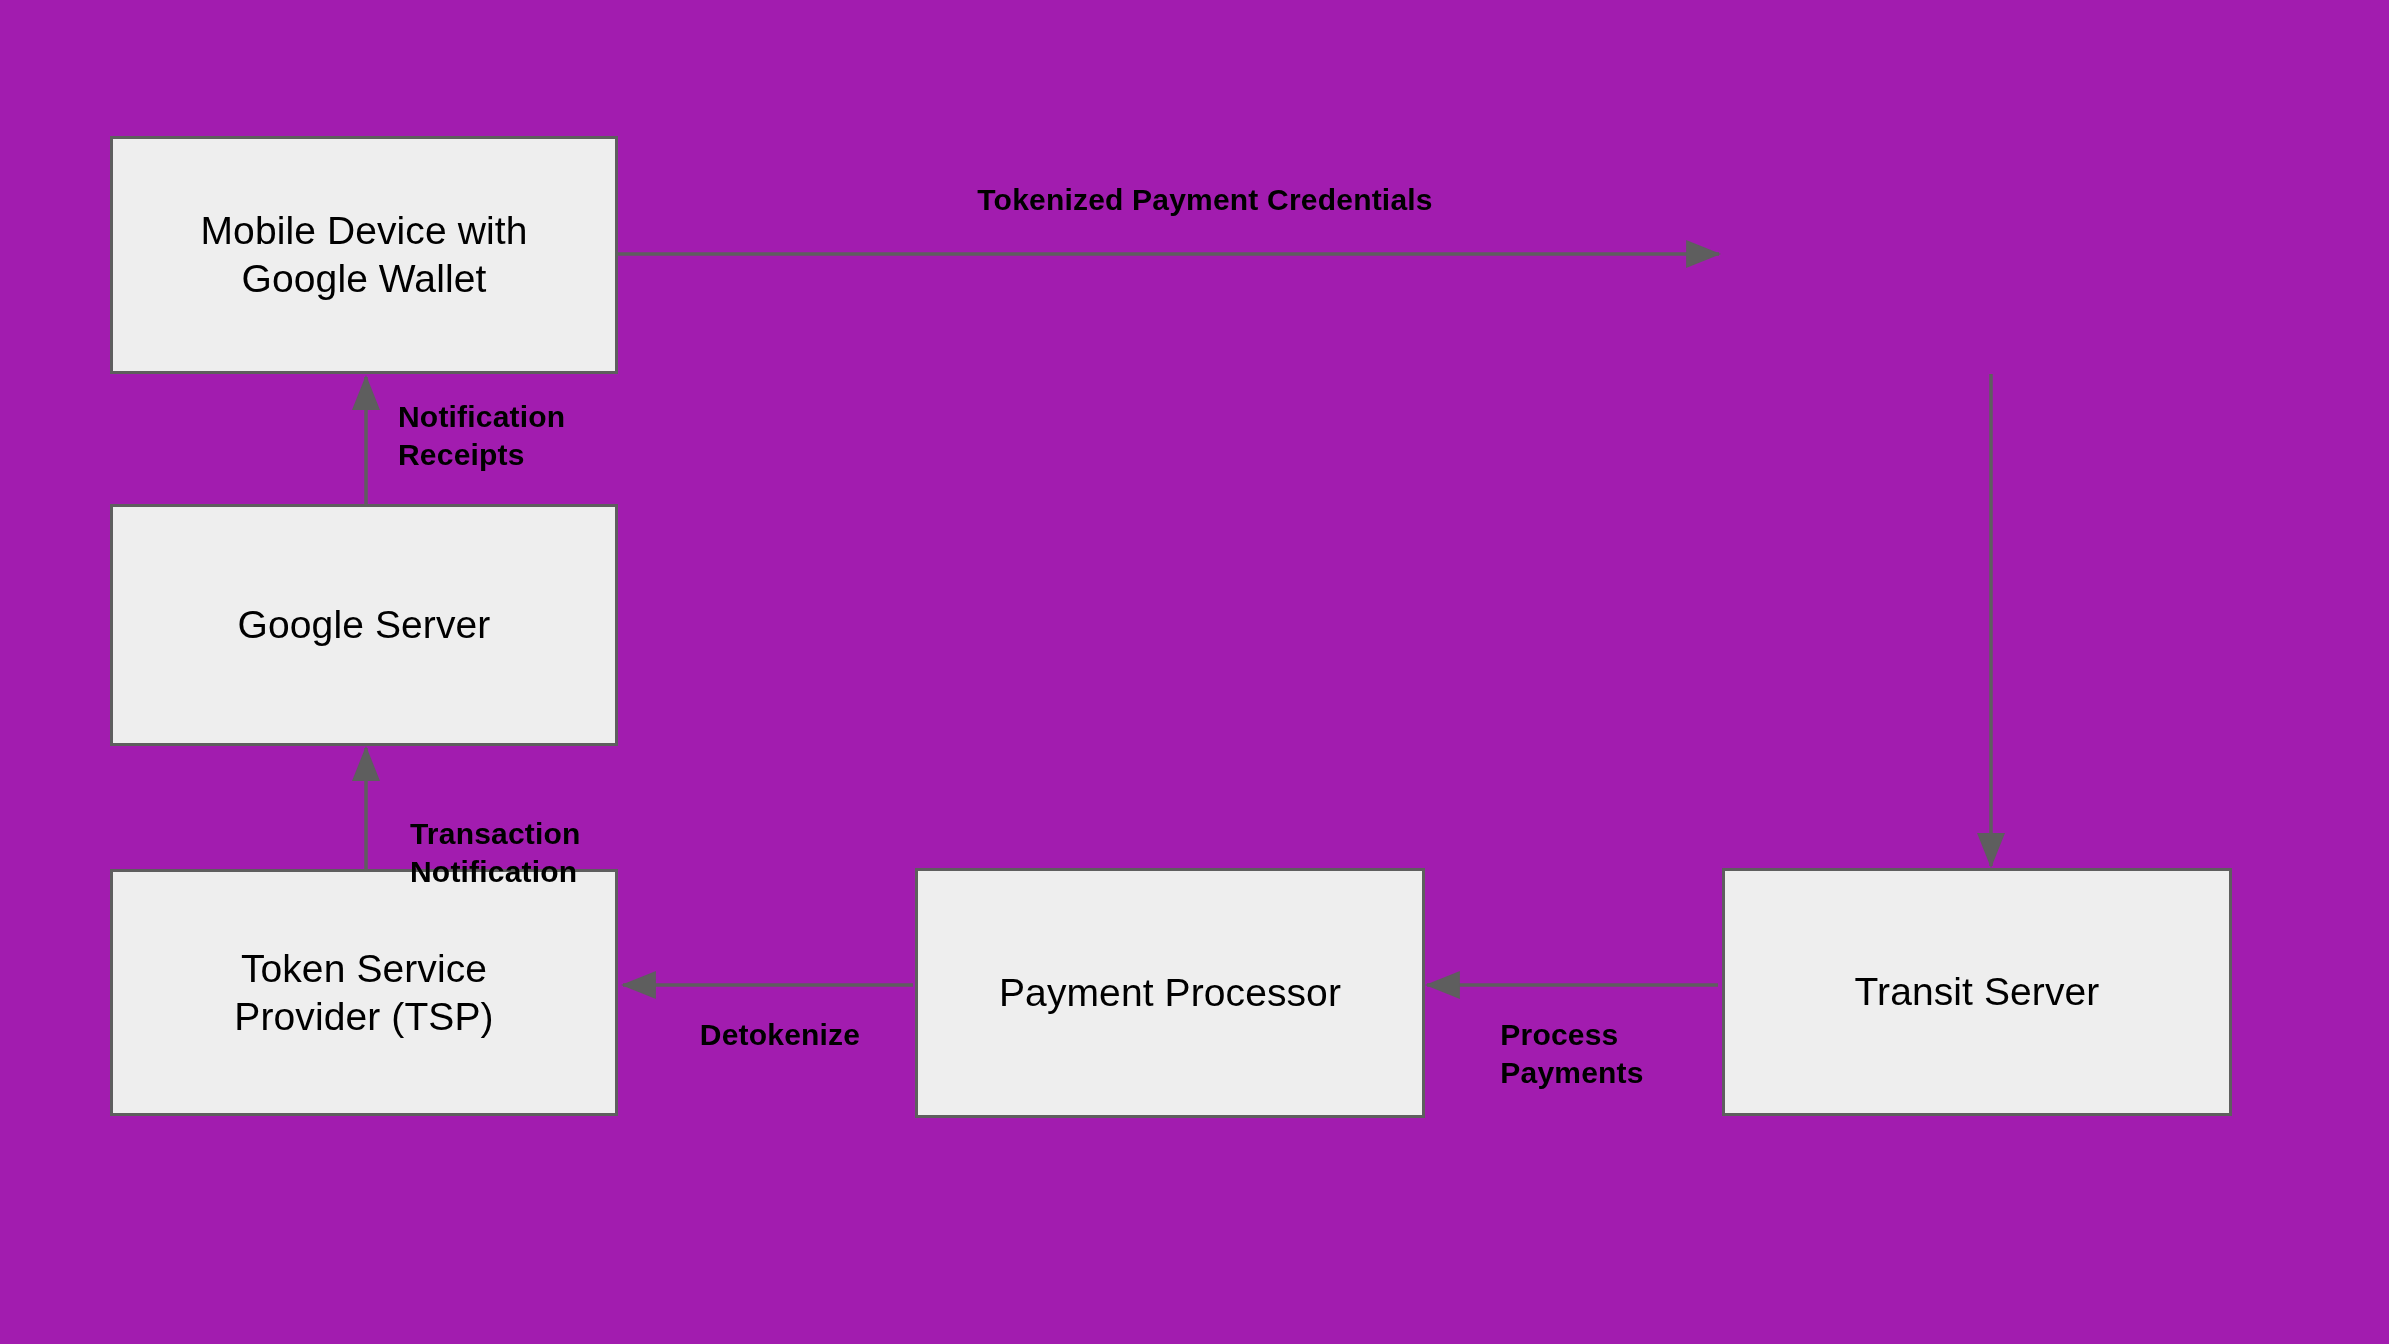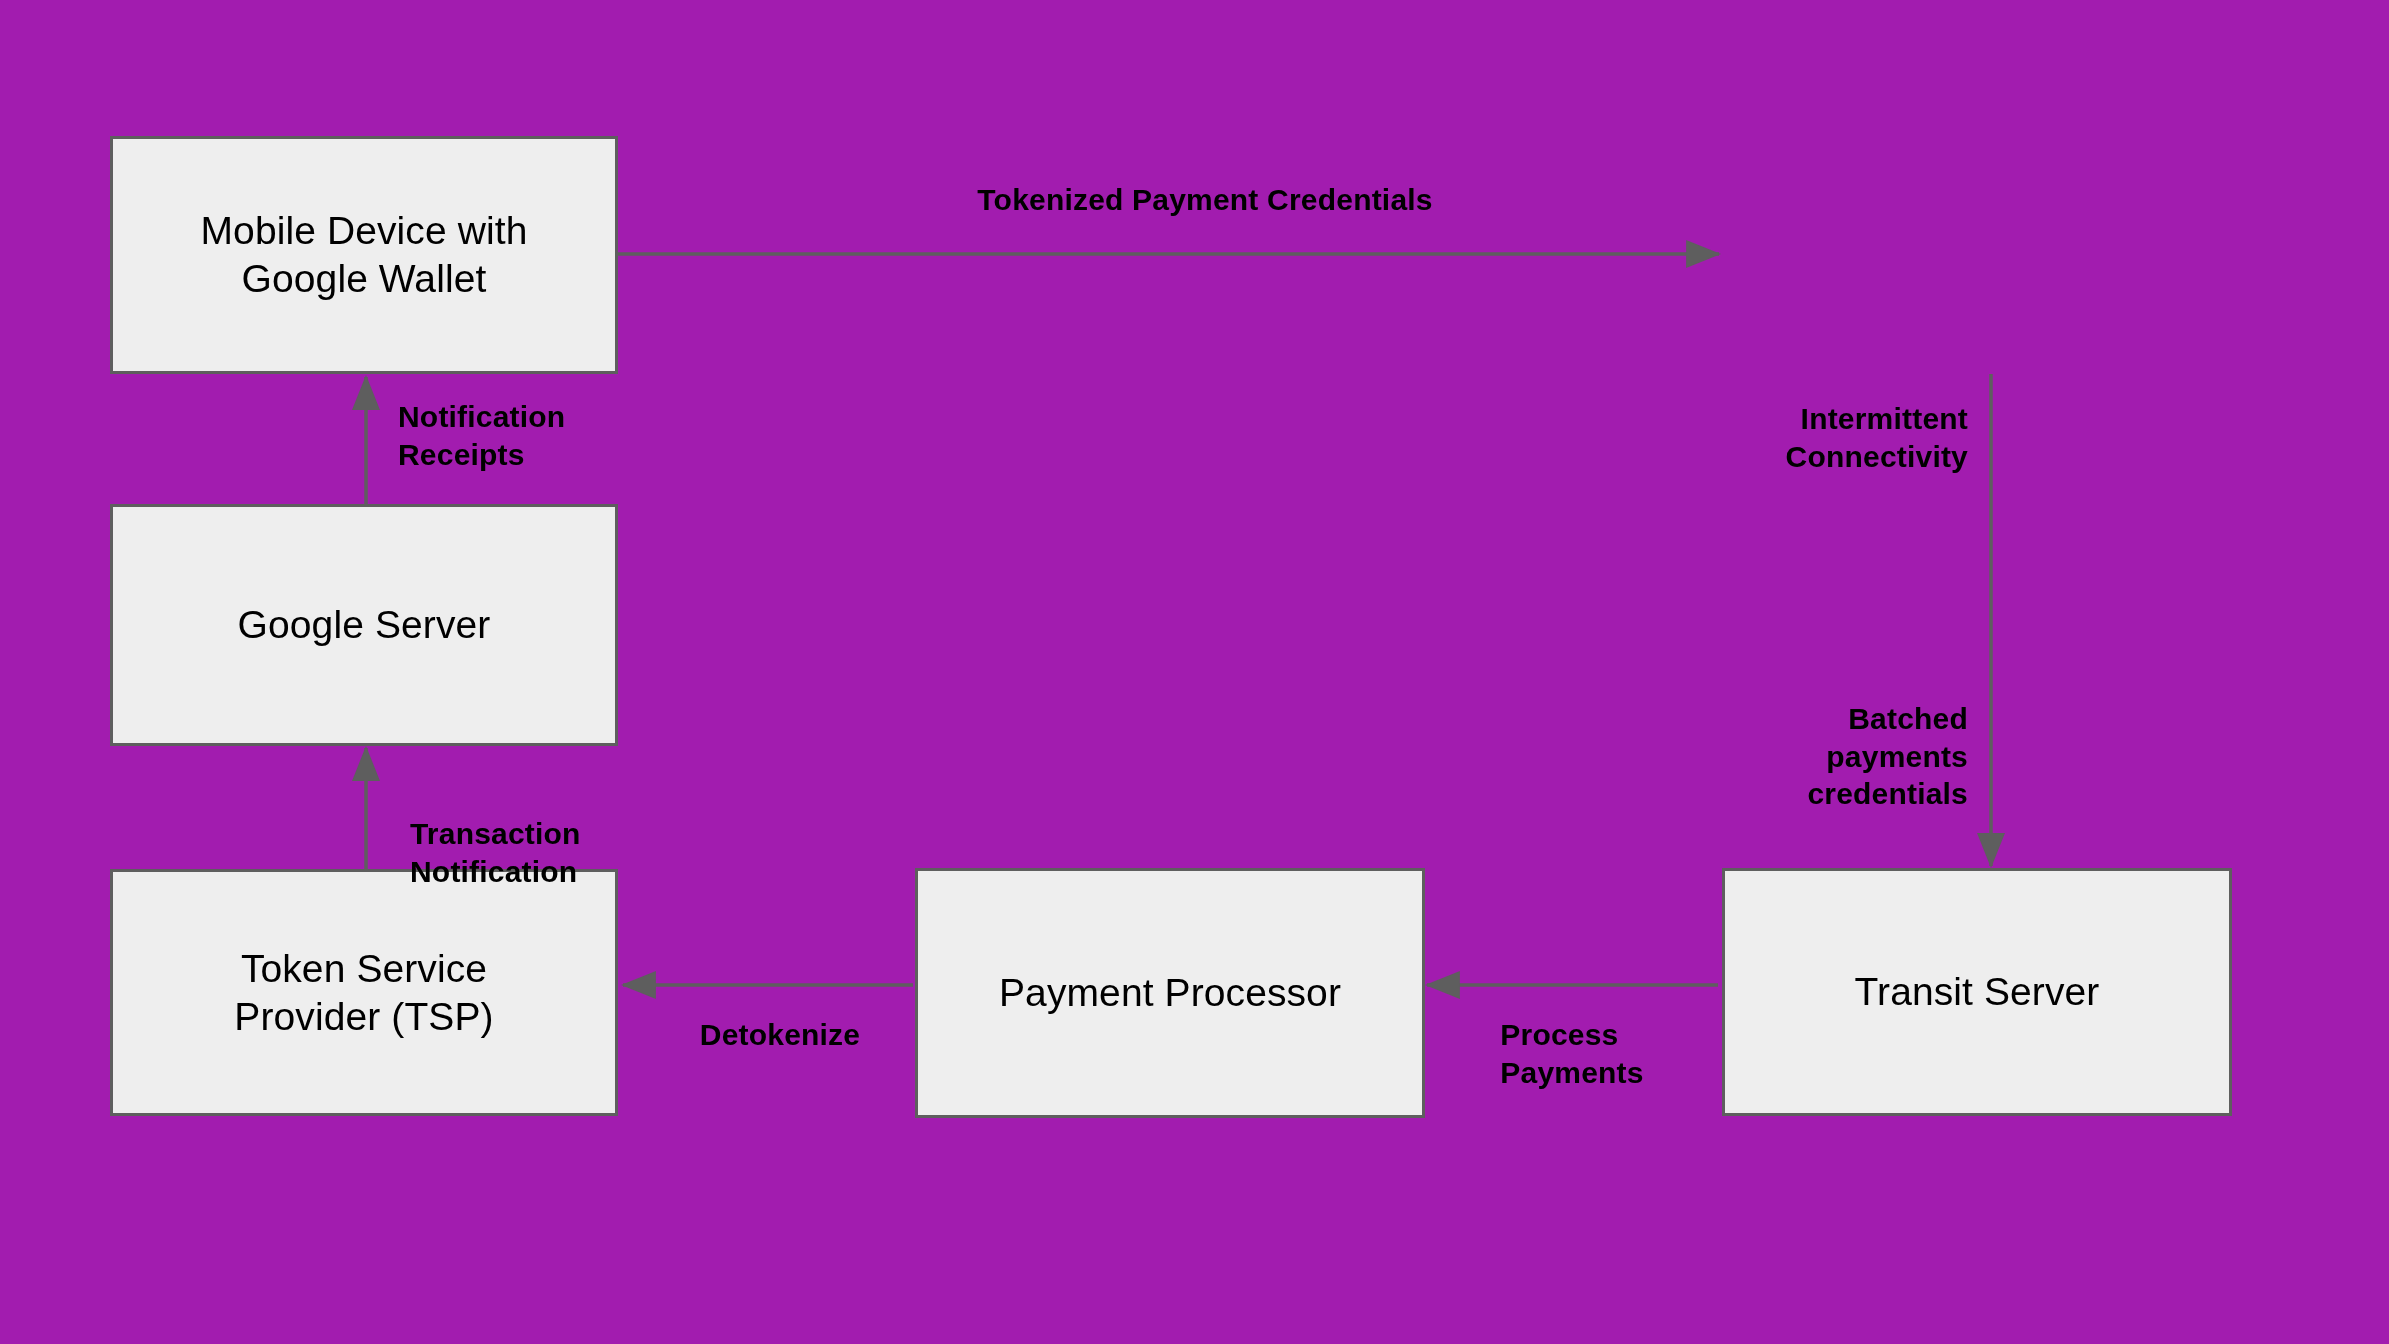--- a/index.html
+++ b/index.html
@@ -104,26 +104,21 @@
     <span class="node-label">Token Service
 Provider (TSP)</span>
   </div>
 
   <div class="node" style="left:915px; top:868px; width:510px; height:250px;">
     <span class="node-label">Payment Processor</span>
   </div>
 
   <div class="edge-label lbl-center" style="left:1205px; top:181px;">Tokenized Payment Credentials</div>
 
-  <div class="edge-label lbl-right" style="left:1968px; top:400px;">Intermittent
-Connectivity</div>
 
-  <div class="edge-label lbl-right" style="left:1968px; top:700px;">Batched
-payments
-credentials</div>
 
   <div class="edge-label lbl-center" style="left:1572px; top:1016px;">Process
 Payments</div>
 
   <div class="edge-label lbl-center" style="left:780px; top:1016px;">Detokenize</div>
 
   <div class="edge-label lbl-left" style="left:410px; top:771px;margin-top:44px;">Transaction
 Notification</div>
 
   <div class="edge-label lbl-left" style="left:398px; top:398px;">Notification

